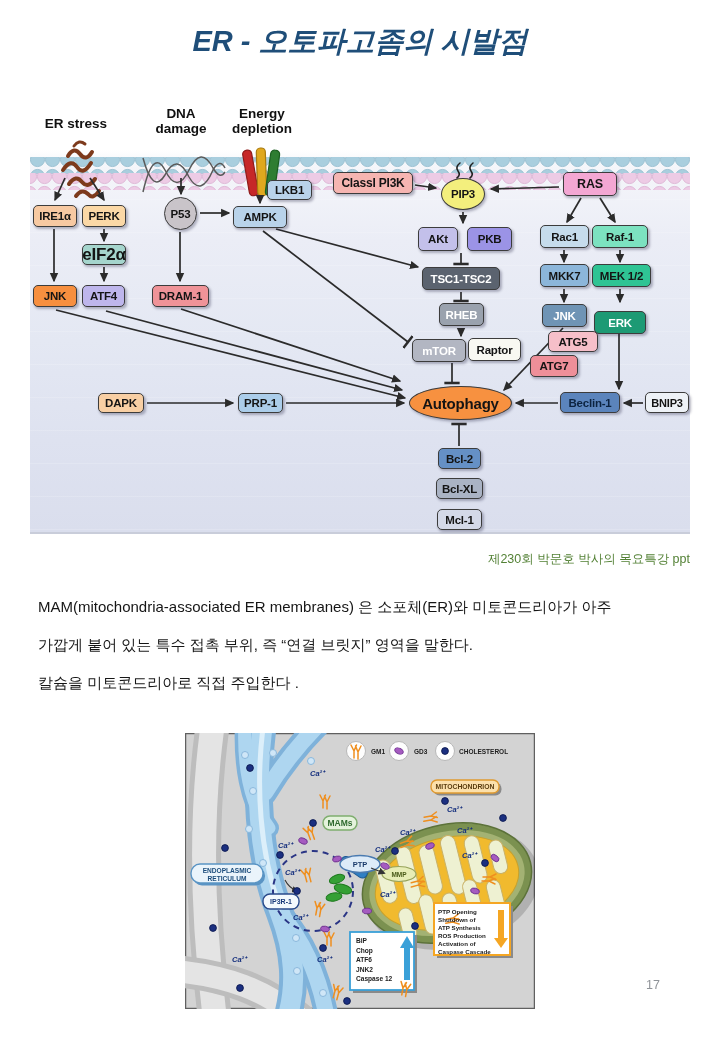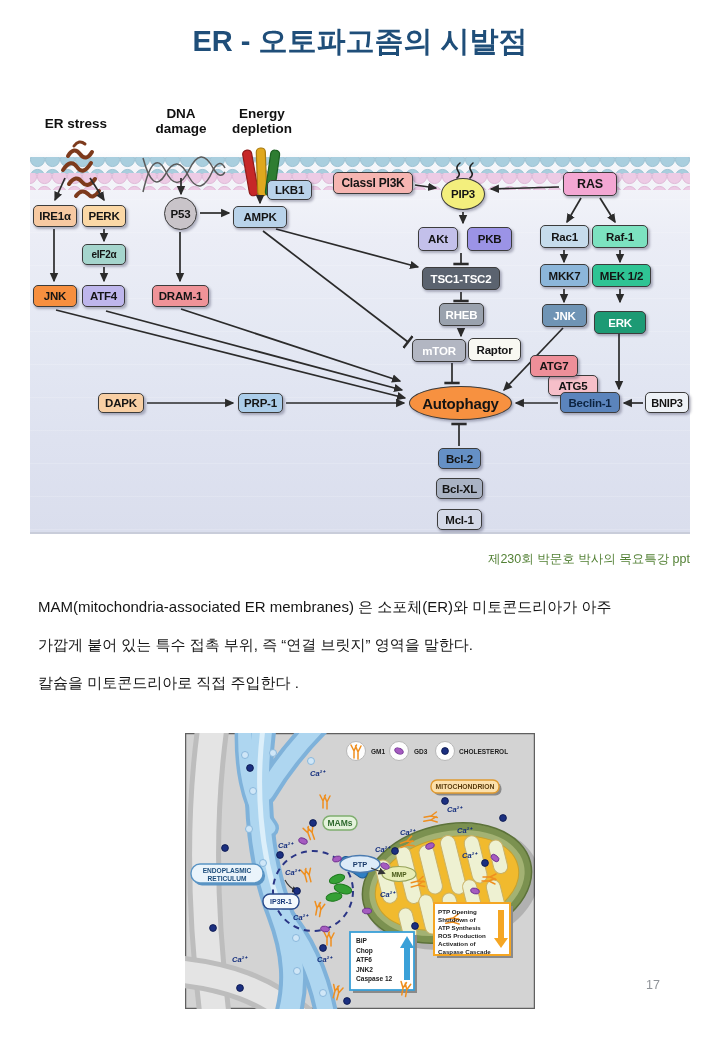--- a/index.html
+++ b/index.html
@@ -1,17 +1,17 @@
 <!DOCTYPE html>
 <html><head>
 <meta charset="utf-8">
 <style>
   html,body{margin:0;padding:0;}
   body{width:720px;height:1040px;background:#ffffff;font-family:"Liberation Sans",sans-serif;position:relative;overflow:hidden;}
-  #title{position:absolute;top:22px;left:0;width:720px;margin:0;text-align:center;font-size:29px;font-weight:bold;letter-spacing:0px;}
+  #title{position:absolute;top:22px;left:0;width:720px;margin:0;text-align:center;font-size:29px;font-weight:bold;letter-spacing:0px;font-style:italic;}
   #diagram{position:absolute;left:30px;top:100px;width:660px;height:432px;
     background-image:repeating-linear-gradient(180deg,rgba(255,255,255,.16) 0 1px,rgba(0,0,0,0) 1px 33px),
       linear-gradient(180deg,#ffffff 0px,#ffffff 50px,#f5f6fa 64px,#ebedf6 140px,#e4e8f3 240px,#dee2f0 340px,#dadeed 432px);
     border-bottom:2px solid #c9cdda;}
   #pathway-svg{position:absolute;left:0;top:0;}
   #pathway-nodes{position:absolute;left:0;top:0;width:660px;height:432px;}
   .pnode{position:absolute;box-sizing:border-box;display:flex;align-items:center;justify-content:center;
     border:1.6px solid #3c3c3c;border-radius:5px;font-weight:bold;color:#141414;
     box-shadow:1.5px 2px 2.5px rgba(40,40,70,.32);white-space:nowrap;letter-spacing:-0.2px;}
   .pnode.circle,.pnode.ellipse{border-radius:50%;}
@@ -115,37 +115,37 @@
     </svg>
     <div id="pathway-nodes">
         <div class="pnode" style="left: 3px; top: 105px; width: 44px; height: 22px; background: rgb(247, 201, 162); color: rgb(20, 20, 20); font-size: 11.5px;">IRE1α</div>
         <div class="pnode" style="left: 52px; top: 105px; width: 44px; height: 22px; background: rgb(251, 216, 166); color: rgb(20, 20, 20); font-size: 11.5px;">PERK</div>
         <div class="pnode circle" style="left: 134px; top: 97px; width: 33px; height: 33px; background: rgb(201, 196, 201); color: rgb(20, 20, 20); font-size: 11.5px;">P53</div>
         <div class="pnode" style="left: 203px; top: 106px; width: 54px; height: 22px; background: rgb(185, 211, 234); color: rgb(20, 20, 20); font-size: 11.5px;">AMPK</div>
         <div class="pnode" style="left: 237px; top: 80px; width: 45px; height: 20px; background: rgb(185, 211, 234); color: rgb(20, 20, 20); font-size: 11.5px;">LKB1</div>
         <div class="pnode" style="left: 303px; top: 72px; width: 80px; height: 22px; background: rgb(246, 181, 177); color: rgb(20, 20, 20); font-size: 12px;">ClassI PI3K</div>
         <div class="pnode ellipse" style="left: 411px; top: 78px; width: 44px; height: 32px; background: rgb(243, 239, 125); color: rgb(20, 20, 20); font-size: 11.5px;">PIP3</div>
         <div class="pnode" style="left: 533px; top: 72px; width: 54px; height: 24px; background: rgb(243, 167, 211); color: rgb(20, 20, 20); font-size: 12.5px;">RAS</div>
-        <div class="pnode" style="left: 52px; top: 144px; width: 44px; height: 21px; background: rgb(165, 213, 205); color: rgb(20, 20, 20); font-size: 10px;">eIF2α</div>
+        <div class="pnode" style="left: 52px; top: 144px; width: 44px; height: 21px; background: rgb(165, 213, 205); color: rgb(20, 20, 20); font-size: 17px;">eIF2α</div>
         <div class="pnode" style="left: 388px; top: 127px; width: 40px; height: 24px; background: rgb(195, 192, 234); color: rgb(20, 20, 20); font-size: 11.5px;">AKt</div>
         <div class="pnode" style="left: 437px; top: 127px; width: 45px; height: 24px; background: rgb(155, 147, 230); color: rgb(20, 20, 20); font-size: 11.5px;">PKB</div>
         <div class="pnode" style="left: 510px; top: 125px; width: 49px; height: 23px; background: rgb(198, 220, 236); color: rgb(20, 20, 20); font-size: 11.5px;">Rac1</div>
         <div class="pnode" style="left: 562px; top: 125px; width: 56px; height: 23px; background: rgb(124, 226, 192); color: rgb(20, 20, 20); font-size: 11.5px;">Raf-1</div>
         <div class="pnode" style="left: 3px; top: 185px; width: 44px; height: 22px; background: rgb(247, 143, 63); color: rgb(20, 20, 20); font-size: 11.5px;">JNK</div>
         <div class="pnode" style="left: 52px; top: 185px; width: 43px; height: 22px; background: rgb(190, 182, 236); color: rgb(20, 20, 20); font-size: 11.5px;">ATF4</div>
         <div class="pnode" style="left: 122px; top: 185px; width: 57px; height: 22px; background: rgb(239, 147, 152); color: rgb(20, 20, 20); font-size: 11.5px;">DRAM-1</div>
         <div class="pnode" style="left: 392px; top: 167px; width: 78px; height: 23px; background: rgb(91, 99, 111); color: rgb(255, 255, 255); font-size: 11.5px;">TSC1-TSC2</div>
         <div class="pnode" style="left: 510px; top: 164px; width: 49px; height: 23px; background: rgb(140, 182, 218); color: rgb(20, 20, 20); font-size: 11.5px;">MKK7</div>
         <div class="pnode" style="left: 562px; top: 164px; width: 59px; height: 23px; background: rgb(47, 196, 148); color: rgb(20, 20, 20); font-size: 11.5px;">MEK 1/2</div>
         <div class="pnode" style="left: 409px; top: 203px; width: 45px; height: 23px; background: rgb(154, 162, 174); color: rgb(255, 255, 255); font-size: 11.5px;">RHEB</div>
         <div class="pnode" style="left: 512px; top: 204px; width: 45px; height: 23px; background: rgb(111, 148, 181); color: rgb(255, 255, 255); font-size: 11.5px;">JNK</div>
         <div class="pnode" style="left: 564px; top: 204px; width: 52px; height: 23px; background: rgb(29, 154, 116); color: rgb(255, 255, 255); font-size: 11.5px; margin-top: 7px;">ERK</div>
         <div class="pnode" style="left: 382px; top: 239px; width: 54px; height: 23px; background: rgb(178, 182, 194); color: rgb(255, 255, 255); font-size: 11.5px;">mTOR</div>
         <div class="pnode" style="left: 438px; top: 238px; width: 53px; height: 23px; background: rgb(248, 248, 242); color: rgb(20, 20, 20); font-size: 11.5px;">Raptor</div>
-        <div class="pnode" style="left: 518px; top: 231px; width: 50px; height: 21px; background: rgb(246, 191, 201); color: rgb(20, 20, 20); font-size: 11.5px; margin-top: 44px;">ATG5</div>
+        <div class="pnode" style="left: 518px; top: 231px; width: 50px; height: 21px; background: rgb(246, 191, 201); color: rgb(20, 20, 20); font-size: 11.5px;">ATG5</div>
         <div class="pnode" style="left: 500px; top: 255px; width: 48px; height: 22px; background: rgb(238, 143, 153); color: rgb(20, 20, 20); font-size: 11.5px;">ATG7</div>
         <div class="pnode" style="left: 68px; top: 293px; width: 46px; height: 20px; background: rgb(248, 207, 164); color: rgb(20, 20, 20); font-size: 11.5px;">DAPK</div>
         <div class="pnode" style="left: 208px; top: 293px; width: 45px; height: 20px; background: rgb(171, 205, 234); color: rgb(20, 20, 20); font-size: 11.5px;">PRP-1</div>
         <div class="pnode ellipse" style="left: 379px; top: 286px; width: 103px; height: 34px; background: rgb(247, 145, 64); color: rgb(20, 20, 20); font-size: 15px;">Autophagy</div>
         <div class="pnode" style="left: 530px; top: 292px; width: 60px; height: 21px; background: rgb(91, 132, 188); color: rgb(12, 35, 64); font-size: 11.5px;">Beclin-1</div>
         <div class="pnode" style="left: 615px; top: 292px; width: 44px; height: 21px; background: rgb(238, 242, 247); color: rgb(20, 20, 20); font-size: 11px;">BNIP3</div>
         <div class="pnode" style="left: 408px; top: 348px; width: 43px; height: 21px; background: rgb(101, 144, 197); color: rgb(20, 20, 20); font-size: 11.5px;">Bcl-2</div>
         <div class="pnode" style="left: 406px; top: 378px; width: 47px; height: 21px; background: rgb(170, 179, 196); color: rgb(20, 20, 20); font-size: 11.5px;">Bcl-XL</div>
         <div class="pnode" style="left: 407px; top: 409px; width: 45px; height: 21px; background: rgb(212, 217, 232); color: rgb(20, 20, 20); font-size: 11.5px;">Mcl-1</div>
         <div class="stim" style="left: 6px; top: 16px; width: 80px;">

